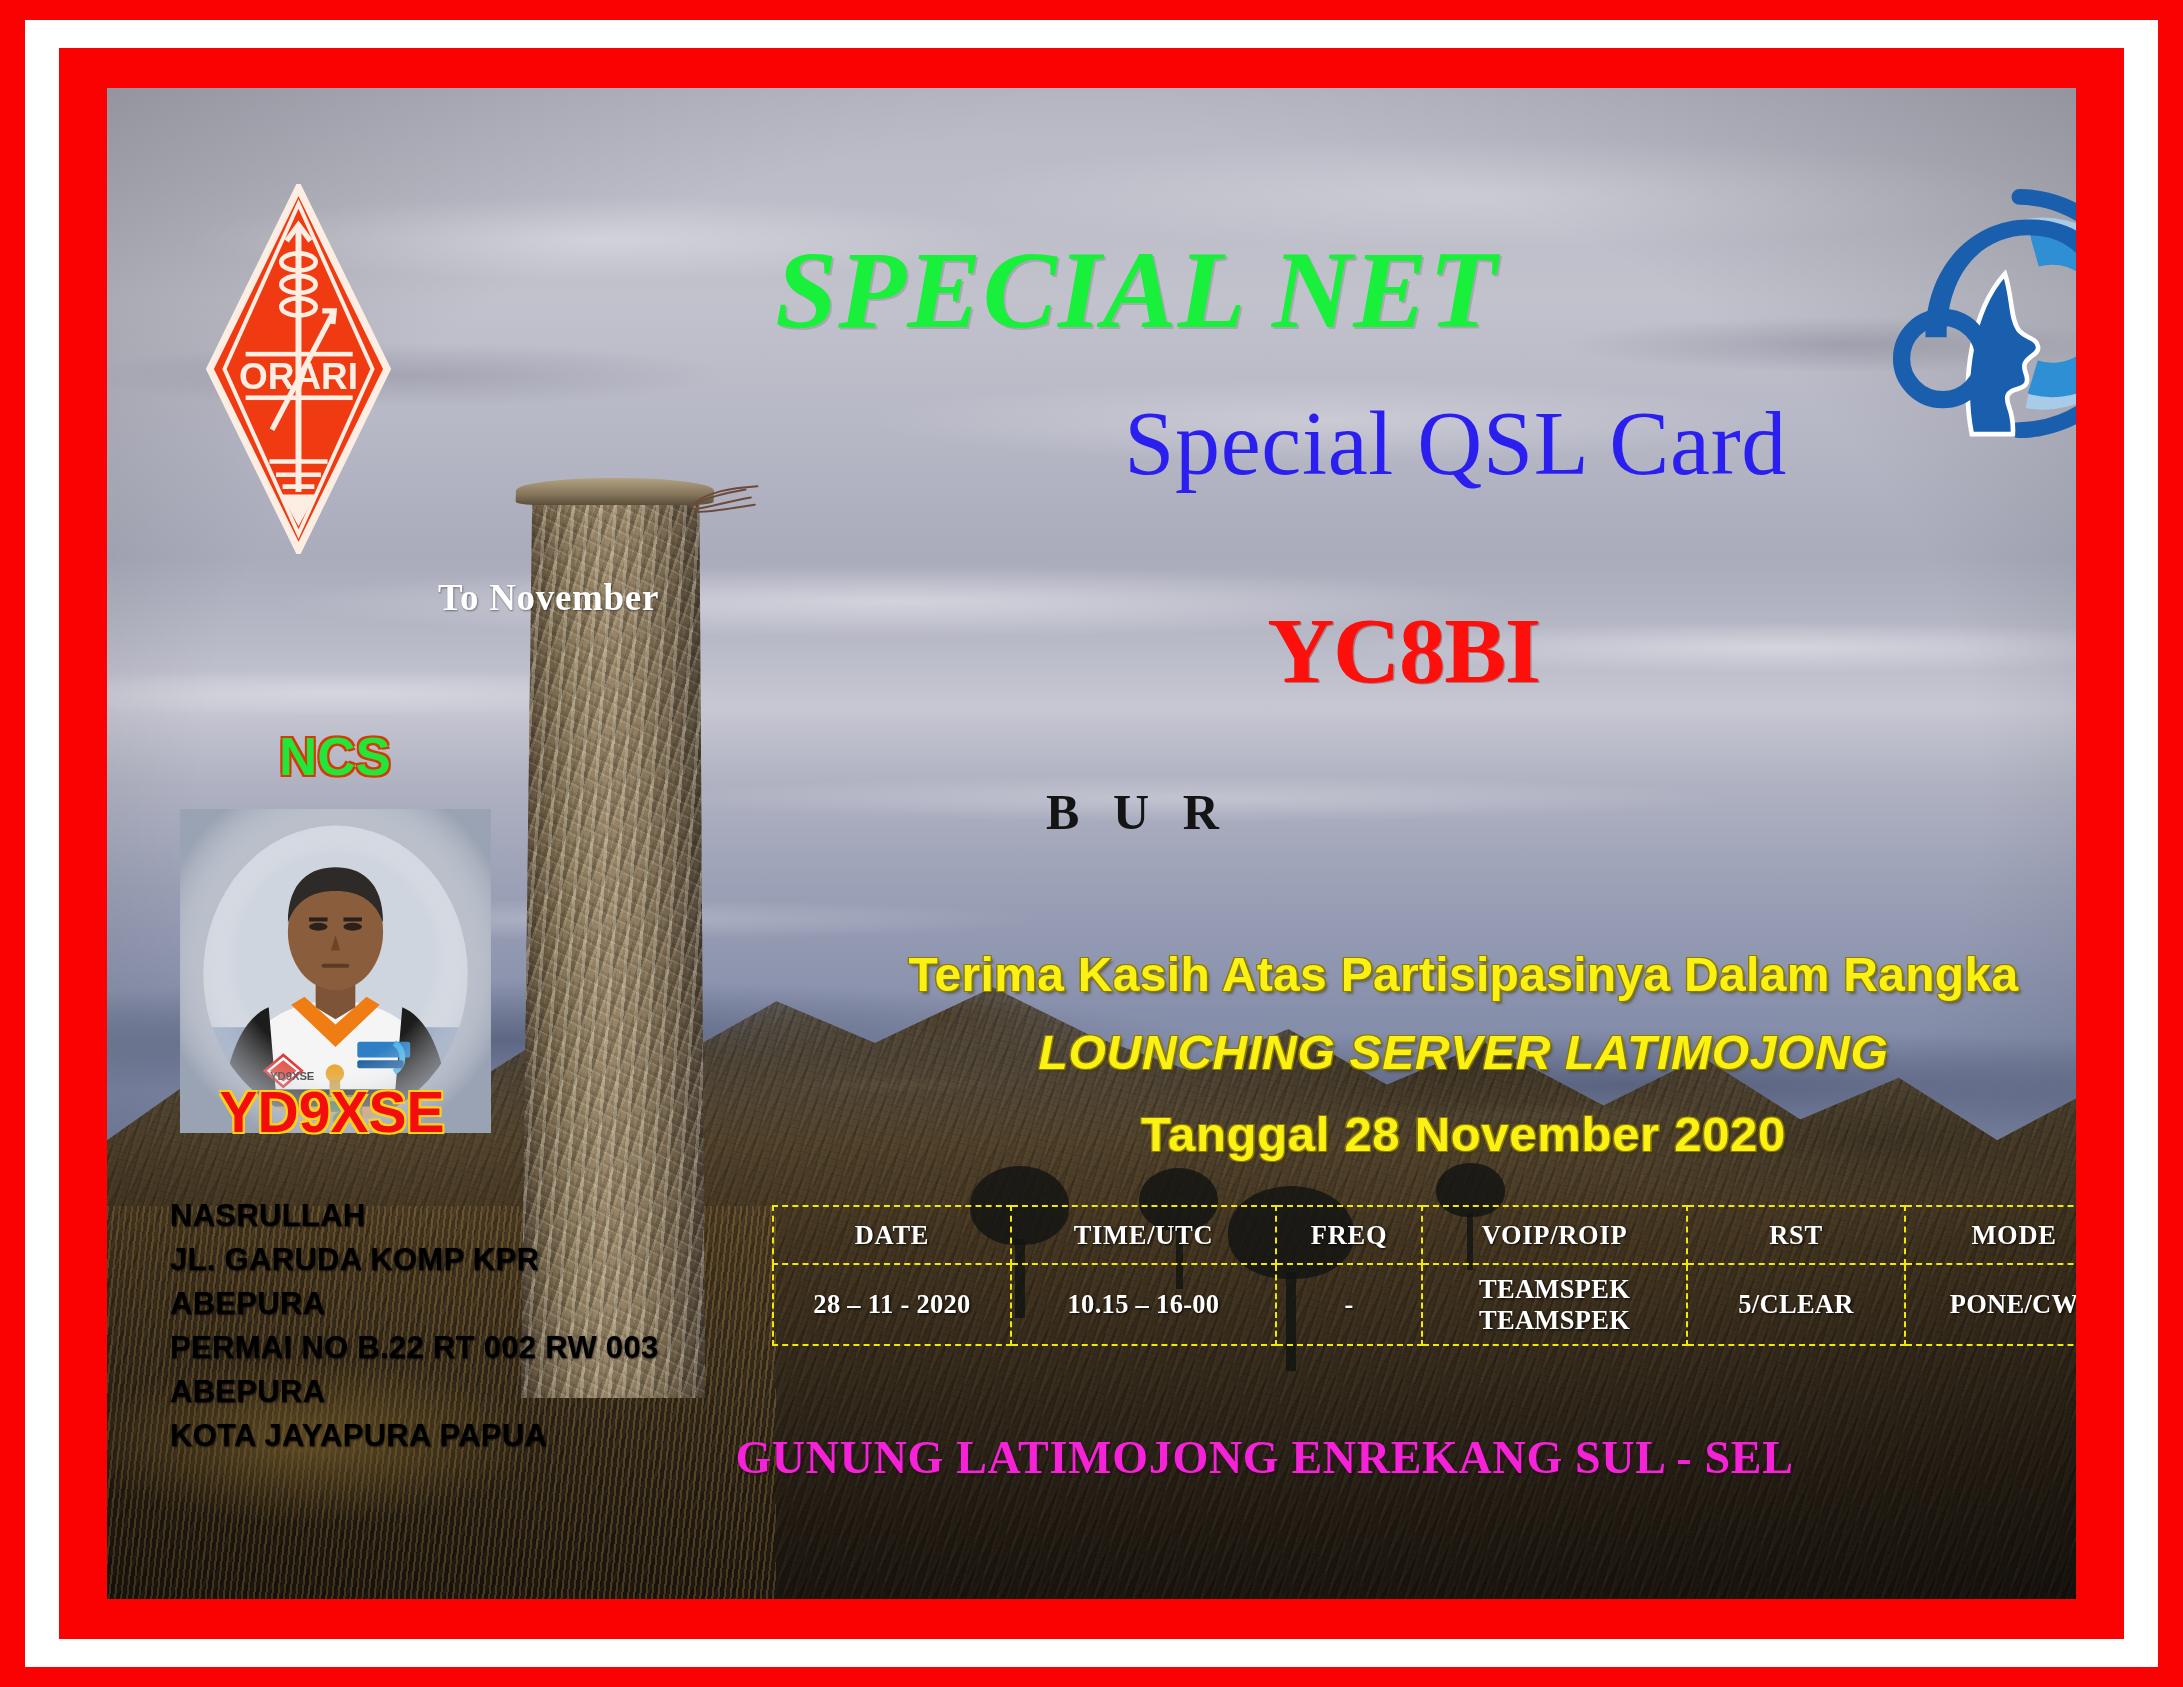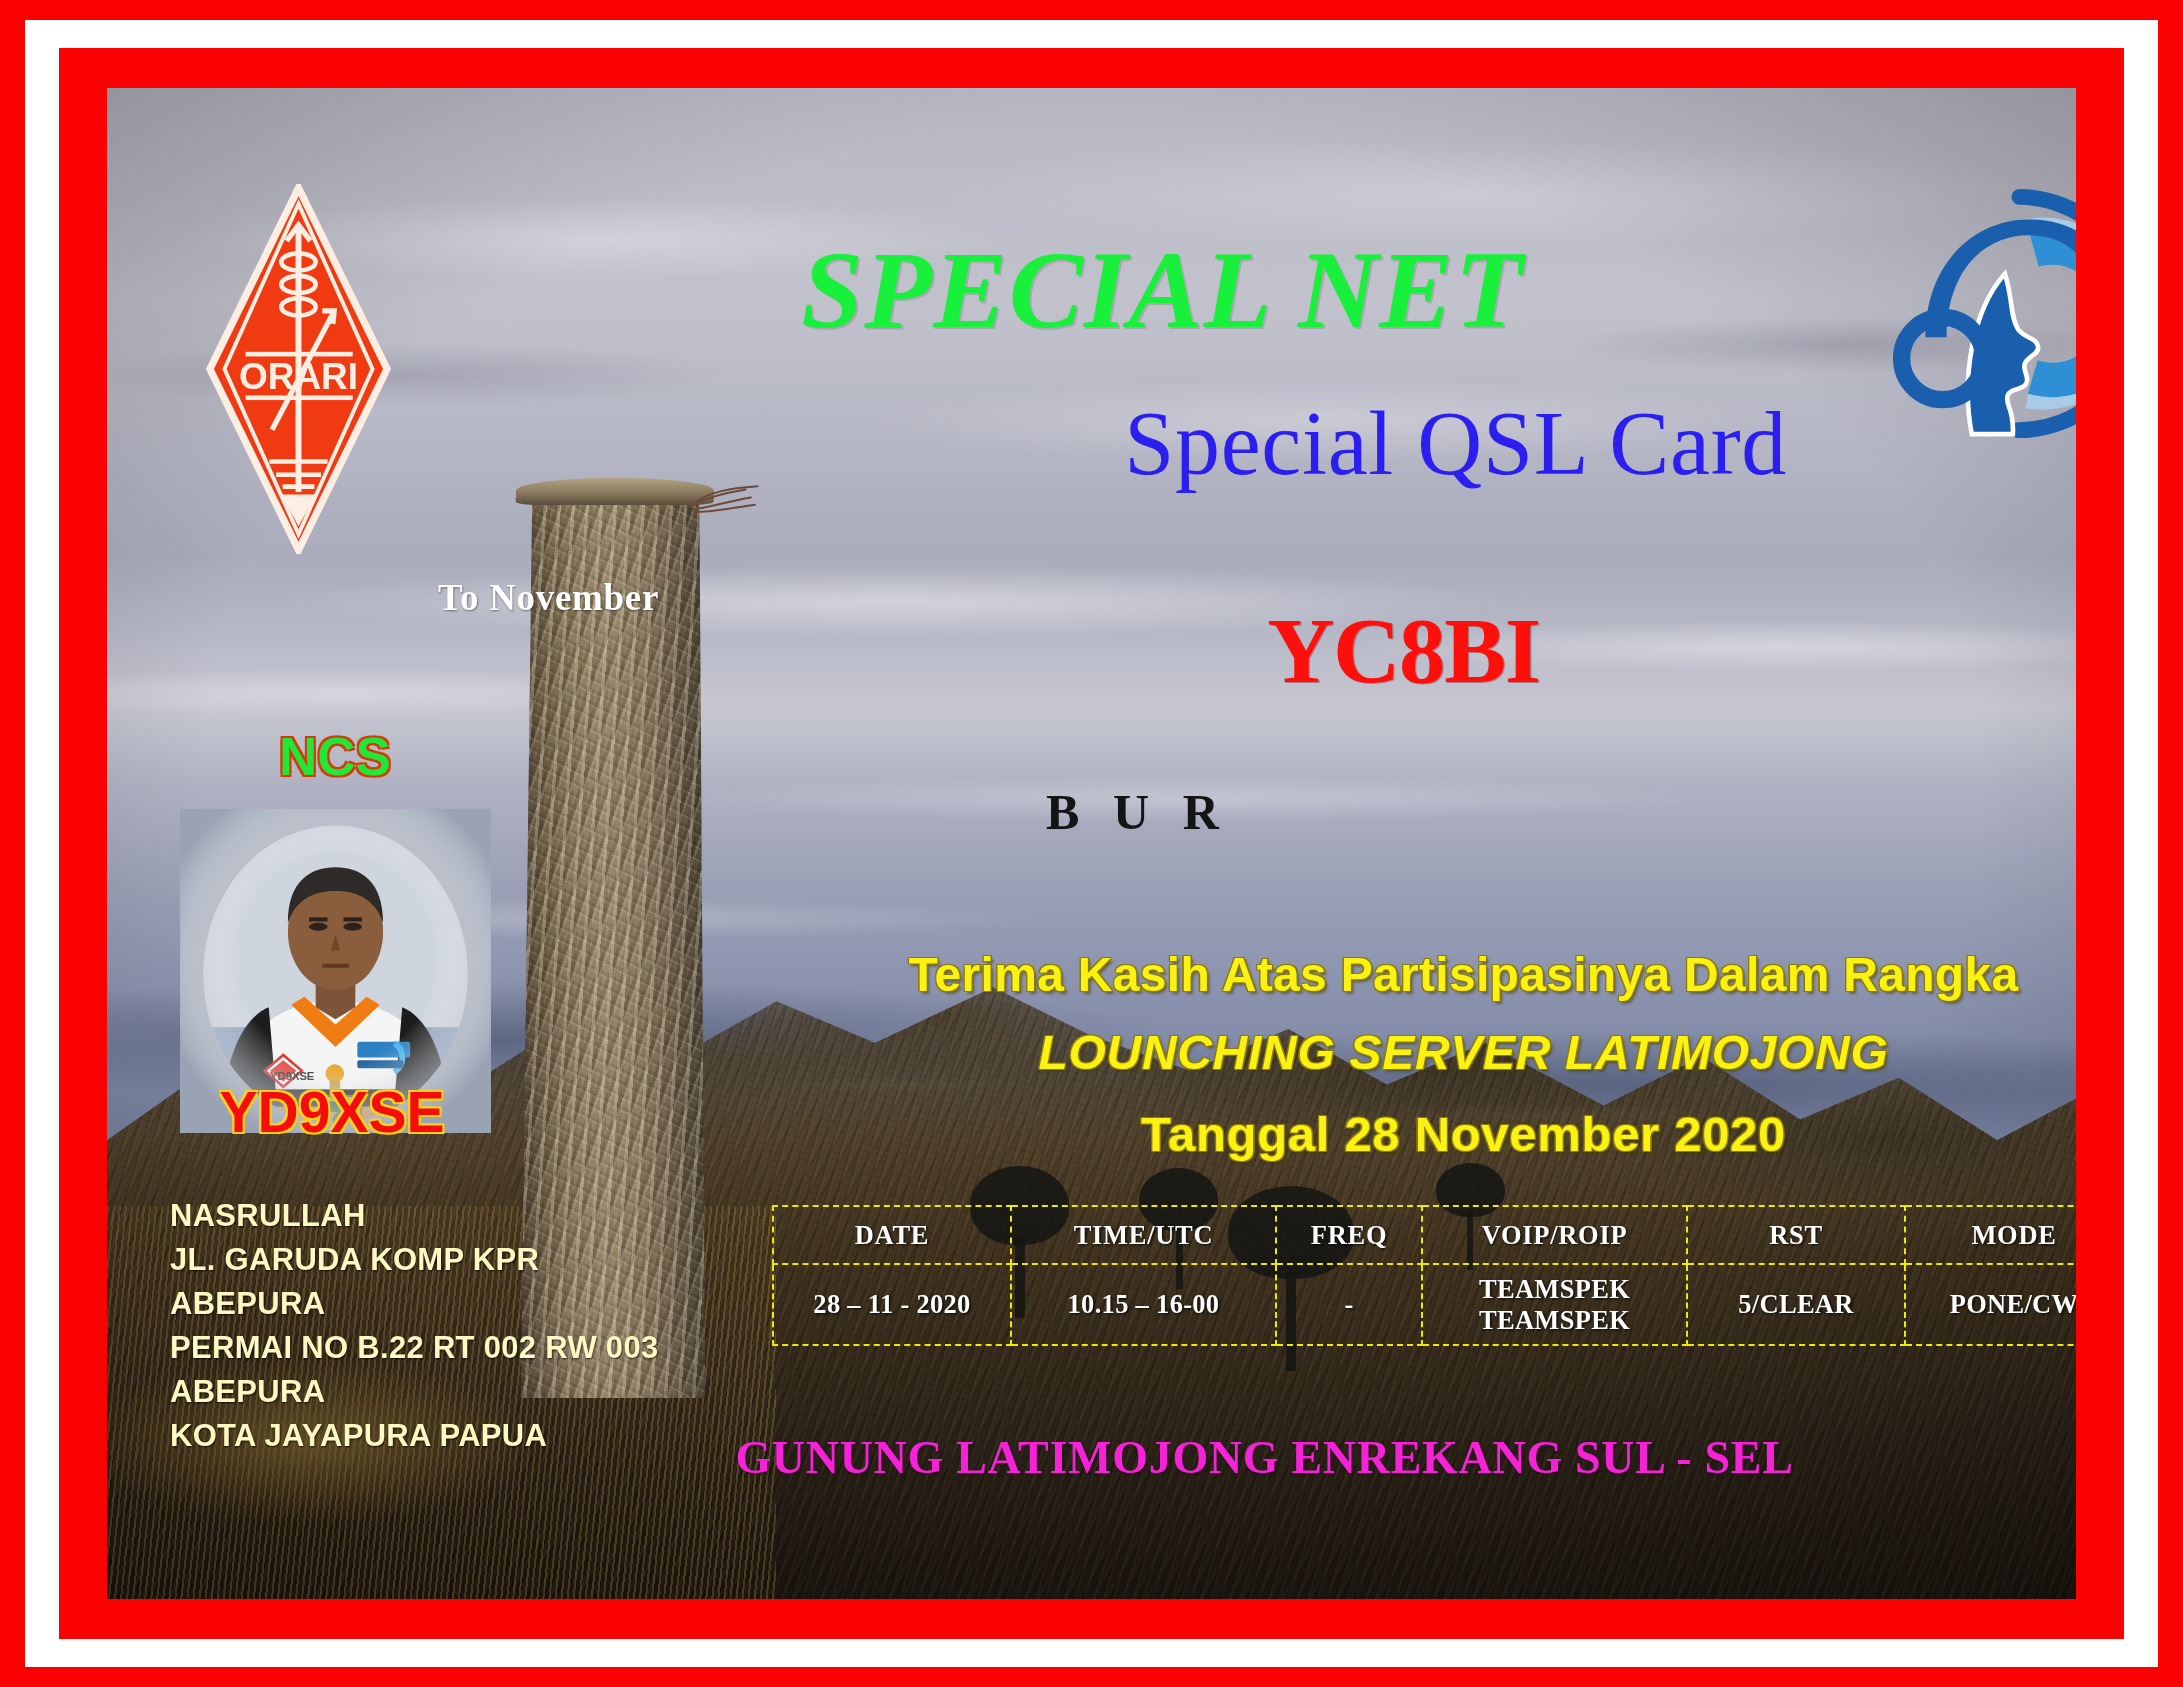--- a/index.html
+++ b/index.html
@@ -187,21 +187,21 @@
   #content { position:absolute; left:0; top:0; width:100%; height:100%; }
 
   
   #orari-logo { position:absolute; left:99px; top:96px; width:185px; height:370px; }
 
   
   #headset-logo { position:absolute; left:1780px; top:93px; width:265px; height:265px; }
 
   
   #special-net {
-    position:absolute; left:427px; top:146px; width:1257px;
+    position:absolute; left:401px; top:146px; width:1257px;
     text-align:center; font-family:"Liberation Serif", serif;
     font-weight:bold; font-style:italic; font-size:111px; line-height:1;
     color:#19f03c; letter-spacing:1.3px;
     text-shadow: 2px 2px 0 rgba(0,0,0,.13);
   }
   #special-qsl {
     position:absolute; left:423px; top:311px; width:1257px;
     text-align:right; font-family:"Liberation Serif", serif;
     font-weight:normal; font-size:90px; line-height:1;
     color:#2b1ff0; letter-spacing:0.7px;
@@ -261,21 +261,21 @@
     font-size:57px; color:#f30d0d; line-height:1;
     text-shadow:
       -2px -2px 0 #ffd21a, 2px -2px 0 #ffd21a,
       -2px  2px 0 #ffd21a, 2px  2px 0 #ffd21a;
   }
 
   
   #address {
     position:absolute; left:63px; top:1106px; width:543px;
     font-family:"Liberation Sans", sans-serif; font-weight:bold;
-    font-size:31px; line-height:1.42; color:#fef9c3;
+    font-size:31px; line-height:1.42; color:#000000;
     letter-spacing:0.3px;
     text-shadow:0.7px 1.3px 2px rgba(0,0,0,.75);
   }
   #address div { white-space:nowrap; }
 
   
   #qso-table {
     position:absolute; left:665px; top:1117px; width:1350px;
     border-collapse:collapse; table-layout:fixed;
   }

